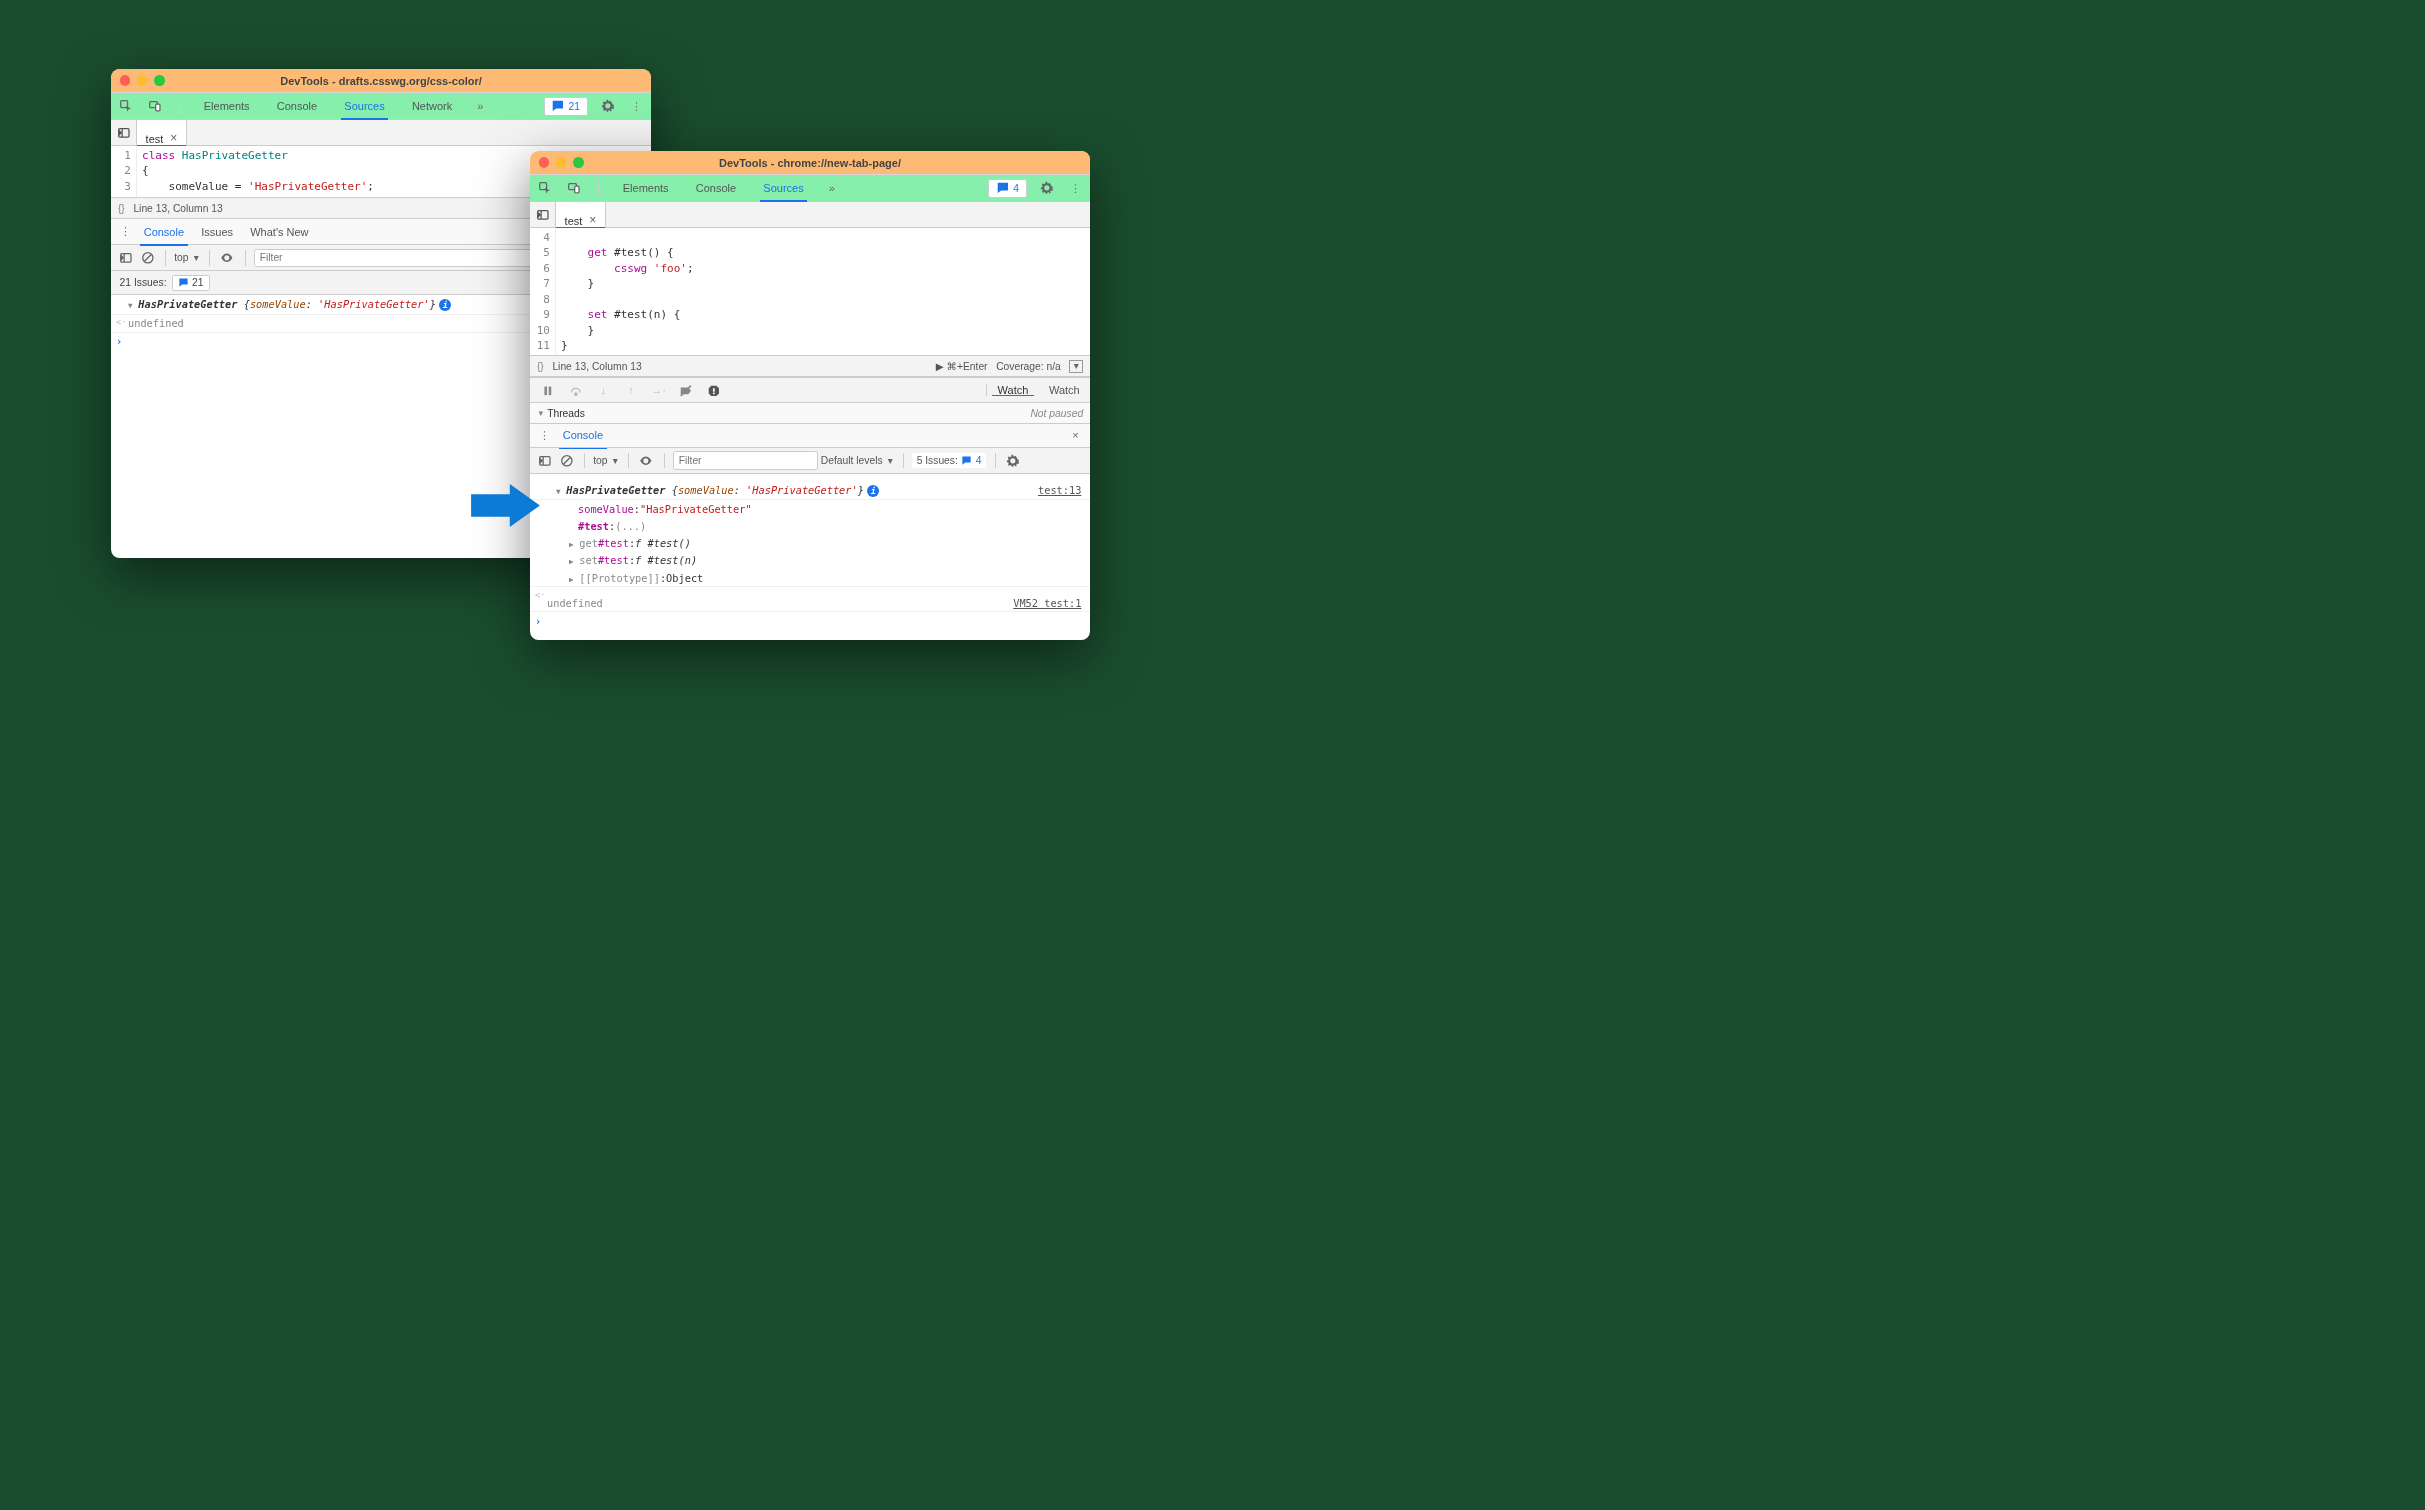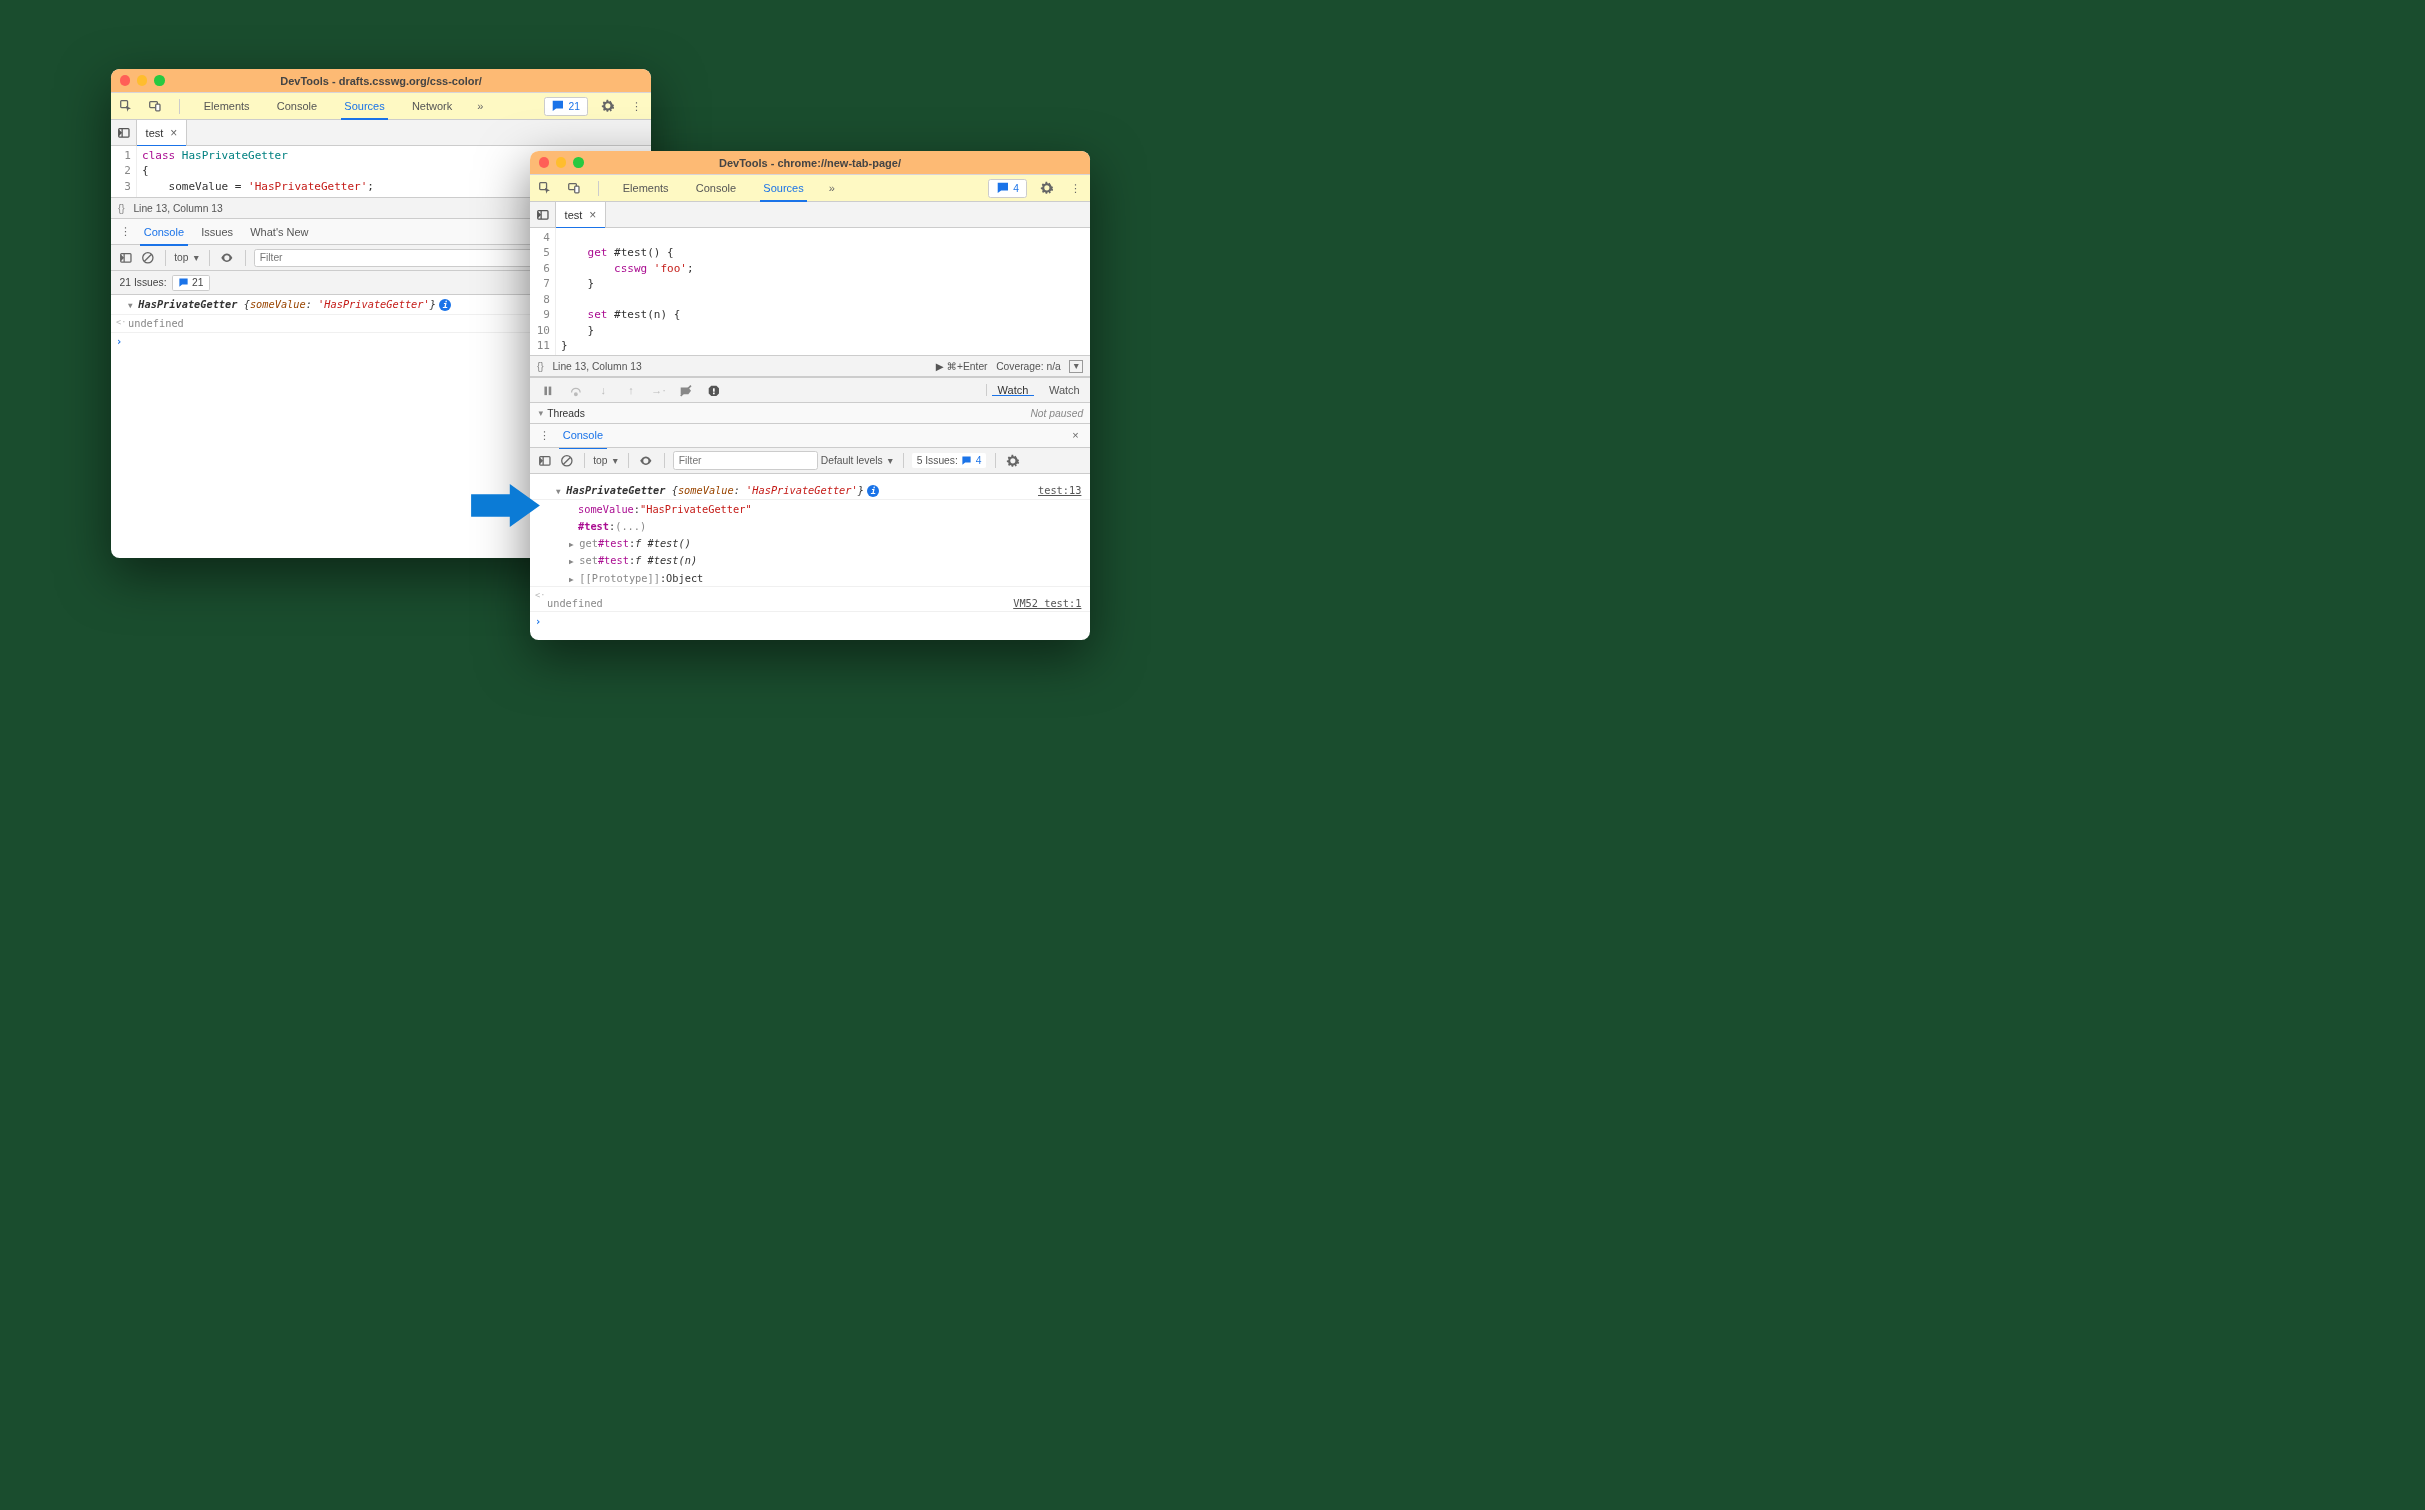--- a/index.html
+++ b/index.html
@@ -37,21 +37,21 @@
   position: absolute;
   left: 0; right: 0;
   text-align: center;
   font-size: 11px;
   font-weight: 600;
   color: #444;
   pointer-events: none;
 }
 .toolbar {
   height: 27.4px;
-  background: #fef9c3;
+  background: #86efac;
   border-bottom: 0.9px solid #ccc;
   display: flex;
   align-items: center;
   padding: 0 5.1px;
   gap: 10px;
 }
 .vsep { width: 0.9px; height: 15.4px; background: #ccc; margin: 0 5.1px; }
 .tool-icon {
   width: 19px; height: 19px;
   display: flex; align-items: center; justify-content: center;
@@ -97,21 +97,21 @@
 }
 .file-nav {
   width: 26px;
   display: flex; align-items: center; justify-content: center;
   border-right: 0.9px solid #ccc;
   color: #555;
   cursor: pointer;
 }
 .file-tab {
   padding: 0 8.6px;
-  display: flex; align-items: center; gap: 6.9px;
+  display: flex; align-items: flex-end; gap: 6.9px;
   background: #fff;
   border-right: 0.9px solid #ccc;
   font-size: 11px;
   color: #333;
   position: relative;
   cursor: pointer;
 }
 .file-tab::after {
   content: '';
   position: absolute;

